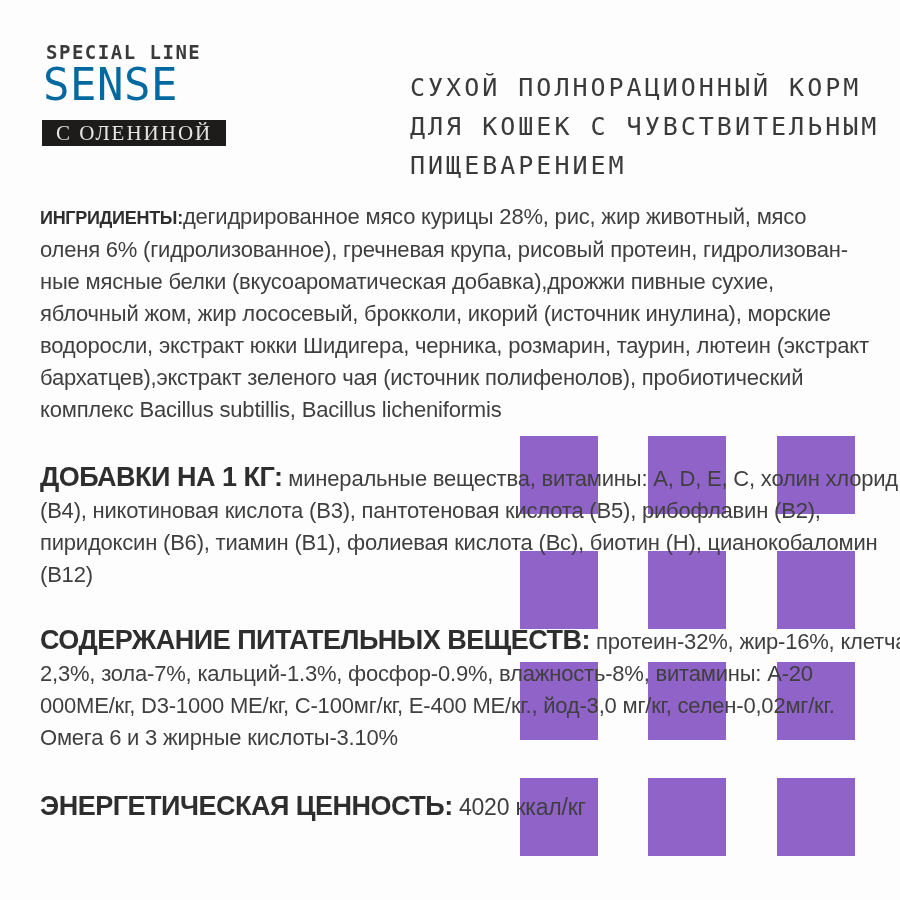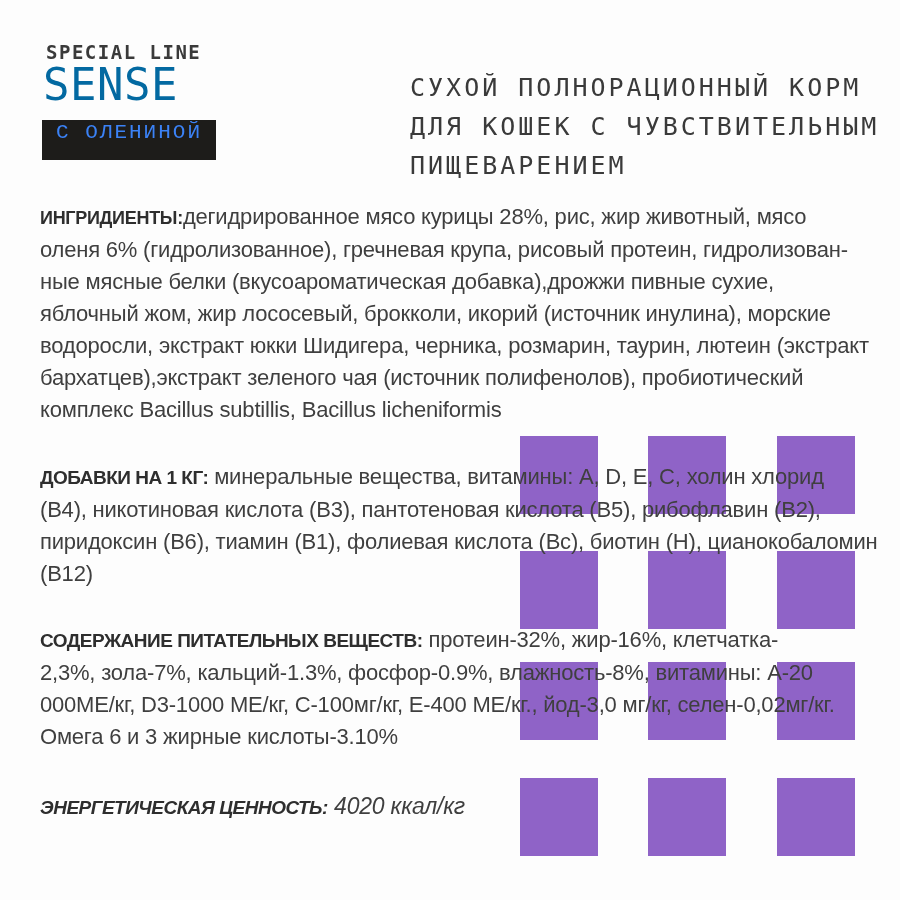--- a/index.html
+++ b/index.html
@@ -28,48 +28,48 @@
     font-weight: bold; color: #3a3a3a;
   }
   .brand-name {
     position: absolute; left: 43px; top: 63px; z-index: 1;
     font-family: "DejaVu Sans Mono", monospace;
     font-size: 44px; line-height: 1; letter-spacing: 0.5px;
     font-weight: normal; color: #0369a1;
   }
   .brand-variant {
     position: absolute; left: 42px; top: 120px; z-index: 1;
-    height: 40px; line-height: 26px; padding: 0 14px;
-    background: #1d1c1a; color: #3b82f6;
-    font-family: Liberation Mono, monospace;
+    height: 26px; line-height: 26px; padding: 0 14px;
+    background: #1d1c1a; color: #e5e5e5;
+    font-family: Liberation Serif, serif;
     font-size: 21px; letter-spacing: 2px;
   }
   
   .product-desc {
     position: absolute; left: 410px; top: 36px; z-index: 1;
     font-family: "DejaVu Sans Mono", monospace;
     font-size: 25px; line-height: 39px; letter-spacing: 3px;
     color: #3a3a3a; white-space: nowrap; margin-top: 32px;
   }
 
   
   .text-block { position: absolute; left: 40px; z-index: 1; }
   .tline {
     line-height: 32px; white-space: nowrap;
     font-size: 22px; letter-spacing: -0.2px; color: #3f3f3f;
   }
   .lbl {
-    font-weight: bold; font-size: 19px; letter-spacing: -0.5px;
+    font-weight: bold; font-size: 27px; letter-spacing: -0.5px;
     color: #2e2e2e;
   }
   .lbl.sm { font-size: 18px; letter-spacing: -0.3px; }
   .ingredients { top: 201px; }
   .additives   { top: 461px; }
   .nutrition   { top: 624px; }
-  .energy      { top: 789px; font-style: italic; }
+  .energy      { top: 789px; }
   .energy .tline { line-height: 34px; }
   .energy-value { font-size: 23px; }
 </style>
 </head>
 <body>
 
 <div class="page">
 
   <div id="squares">
       <div class="square" style="left: 520px; top: 436px; width: 78px; height: 78px; background: rgb(143, 99, 199);"></div>

